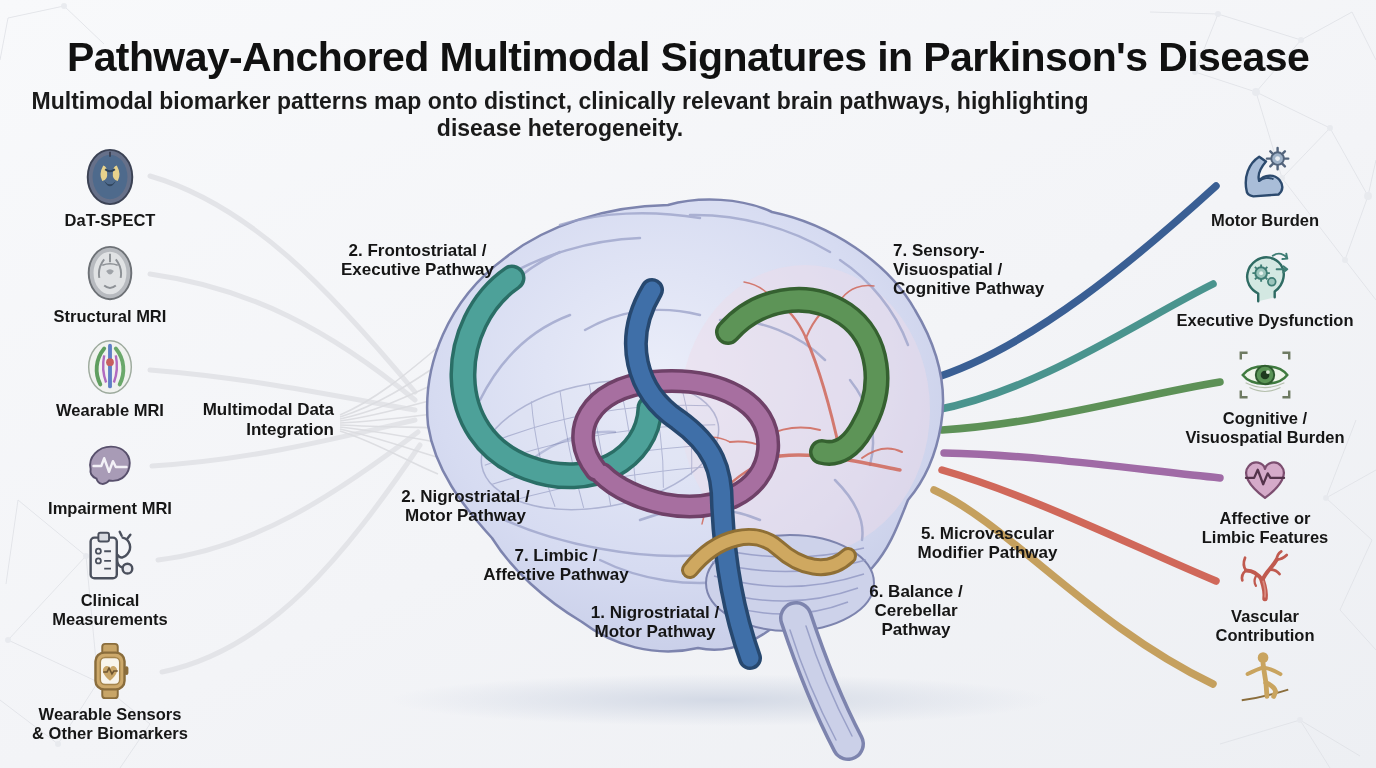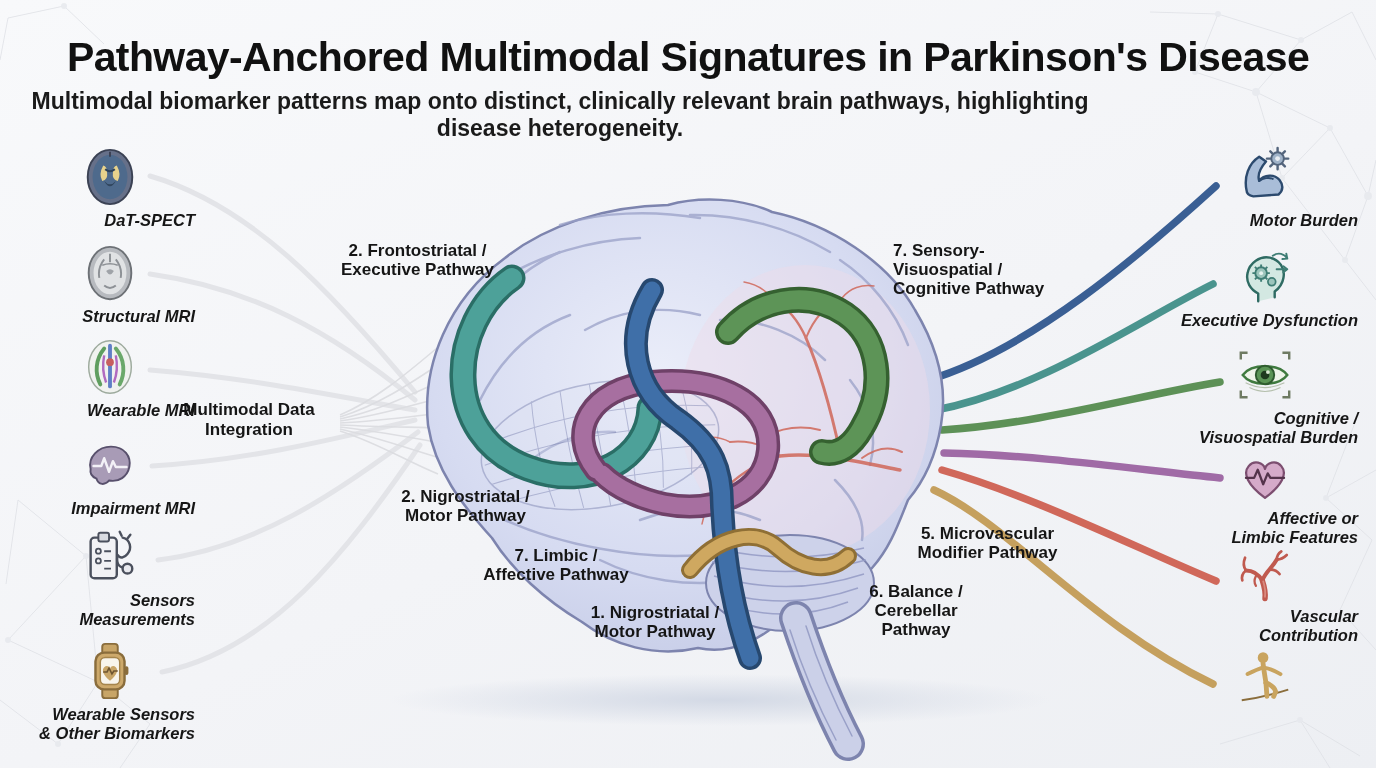--- a/index.html
+++ b/index.html
@@ -11,33 +11,33 @@
   .abs{position:absolute;}
   #scene{position:absolute;left:0;top:0;}
   .title{
     left:0;top:34px;width:1376px;text-align:center;
     font-size:41px;font-weight:700;letter-spacing:-0.6px;color:#111;
   }
   .subtitle{
     left:0;top:88px;width:1120px;text-align:center;
     font-size:23px;font-weight:600;color:#1a1a1a;
   }
-  .item{text-align:right;font-style:italic;}
+  .item{text-align:center;}
   .item .icon{display:block;margin:0 auto;}
   .item .label{
     font-size:16.5px;font-weight:700;line-height:1.14;margin-top:3px;
     white-space:pre-line;color:#161616;
   }
   .pathway-label{
     font-size:17px;font-weight:700;line-height:1.12;text-align:center;
     white-space:pre-line;color:#151515;
   }
   .pathway-label.left-align{text-align:left;}
   .center-label{
-    font-size:17px;font-weight:700;line-height:1.15;text-align:center;
+    font-size:17px;font-weight:700;line-height:1.15;text-align:right;
     white-space:pre-line;color:#151515;
   }
 </style>
 </head>
 <body>
 
 <svg id="scene" width="1376" height="768" viewBox="0 0 1376 768">
   <defs>
     <radialGradient id="shadowG">
       <stop offset="0" stop-color="#d3d9e5"></stop>
@@ -239,21 +239,21 @@
     <rect x="12" y="12" width="27" height="42" rx="4" fill="#f2f2f5" stroke="#4b505d" stroke-width="2.5"></rect>
     <rect x="20" y="7" width="11" height="9" rx="2" fill="#d9dbe1" stroke="#4b505d" stroke-width="2"></rect>
     <circle cx="20" cy="26" r="2.6" fill="none" stroke="#4b505d" stroke-width="1.8"></circle>
     <path d="M26 26 h7 M26 36 h7 M26 44 h7" stroke="#4b505d" stroke-width="2"></path>
     <circle cx="20" cy="36" r="2.6" fill="none" stroke="#4b505d" stroke-width="1.8"></circle>
     <path d="M45 12 c8 2 10 11 5 17 c-3 4 -8 5 -10 1" stroke="#4b505d" stroke-width="2.5" fill="none" stroke-linecap="round"></path>
     <path d="M40 30 c-2 8 1 13 7 13" stroke="#4b505d" stroke-width="2.5" fill="none"></path>
     <circle cx="50" cy="44" r="5" fill="#e9eaef" stroke="#4b505d" stroke-width="2.5"></circle>
     <path d="M44 10 l-2 -4 M50 13 l3 -4" stroke="#4b505d" stroke-width="2.5" stroke-linecap="round"></path>
   </svg>
-  <div class="label">Sensors
+  <div class="label">Clinical
 Measurements</div>
 </div>
 
 <div class="abs item" style="left:25px;top:640px;width:170px">
   <svg class="icon" width="62" height="62" viewBox="0 0 64 64">
     <rect x="24" y="4" width="16" height="11" rx="3" fill="#c8a567" stroke="#8a6d3c" stroke-width="2"></rect>
     <rect x="24" y="49" width="16" height="11" rx="3" fill="#c8a567" stroke="#8a6d3c" stroke-width="2"></rect>
     <rect x="17" y="13" width="30" height="38" rx="9" fill="#cda96b" stroke="#8a6d3c" stroke-width="2.5"></rect>
     <rect x="22" y="18" width="20" height="28" rx="5" fill="#f8f5ec" stroke="#a5854c" stroke-width="1.5"></rect>
     <path d="M32 42 C25 36 23 31 26 28 C29 25.5 32 28 32 30 C32 28 35 25.5 38 28 C41 31 39 36 32 42 Z" fill="#c8a567"></path>

